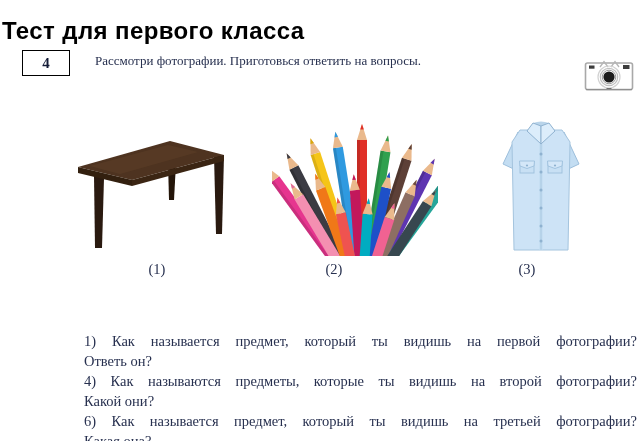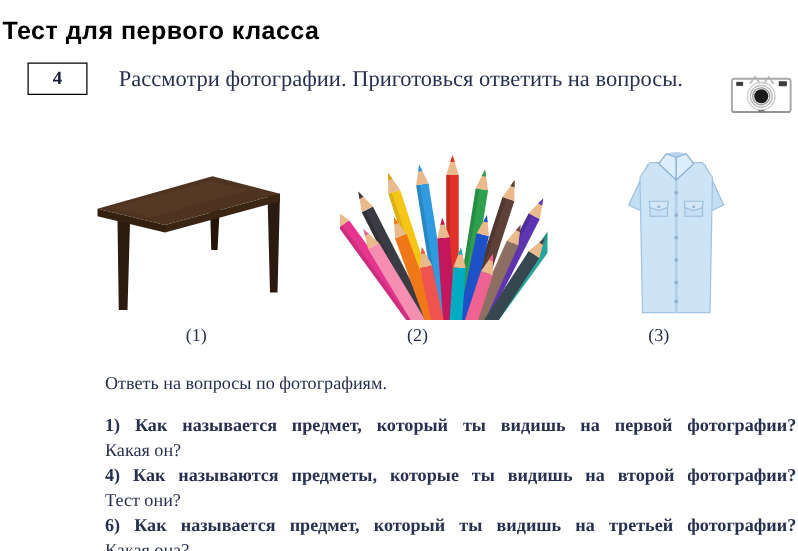--- a/index.html
+++ b/index.html
@@ -3,49 +3,49 @@
 <meta charset="utf-8">
 <style>
   html,body{margin:0;padding:0;background:#fff;}
   .page{
     position:relative;width:638px;height:441px;background:#ffffff;overflow:hidden;
     font-family:"Liberation Serif","DejaVu Serif",serif;color:#27304f;
   }
   .title{
     position:absolute;left:2px;top:1px;
     font-family:"Liberation Sans","DejaVu Sans",sans-serif;
-    font-size:20px;font-weight:700;color:#000;letter-spacing:.4px;white-space:nowrap;
+    font-size:24px;font-weight:700;color:#000;letter-spacing:.4px;white-space:nowrap;
   }
   .num-box{
     position:absolute;left:22px;top:50px;width:46px;height:24px;
     border:1.6px solid #000;display:flex;align-items:center;justify-content:center;
     font-weight:700;font-size:15px;color:#141c38;background:#fff;
   }
   .instruction{
-    position:absolute;left:95px;top:53px;font-size:18px;white-space:nowrap;
+    position:absolute;left:95px;top:53px;font-size:13px;white-space:nowrap;
   }
   .camera{position:absolute;left:584px;top:54px;width:50px;height:40px;}
   .photo{position:absolute;}
   .photo-table{left:76px;top:138px;}
   .photo-pencils{left:272px;top:110px;}
   .photo-shirt{left:494px;top:120px;}
   .plabel{
     position:absolute;top:261px;font-size:14.5px;transform:translateX(-50%);
     white-space:nowrap;
   }
   .plabel-1{left:157px;}
   .plabel-2{left:334px;}
   .plabel-3{left:527px;}
   .intro{position:absolute;left:84px;top:297px;font-size:14.5px;line-height:20px;white-space:nowrap;}
   .questions{
     position:absolute;left:84px;top:331px;width:553px;
     font-size:14.5px;line-height:20px;
   }
   .qline{min-height:20px;}
-  .qline.j{text-align:justify;text-align-last:justify;text-justify:inter-word;font-weight:bold;}
+  .qline.j{text-align:justify;text-align-last:justify;text-justify:inter-word;}
 </style>
 </head>
 <body>
 
 <div class="page">
 
   <h1 class="title">Тест для первого класса</h1>
 
   <div class="num-box">
     <span>4</span>
@@ -216,24 +216,23 @@
       <rect x="54" y="42" width="14" height="11" fill="#c8e0f4" stroke="#9dbfdc" stroke-width="0.9"></rect>
       <polygon points="53.5,41 68.5,41 68,46 61,48.5 54,46" fill="#d4e7f8" stroke="#9dbfdc" stroke-width="0.9"></polygon>
       <circle cx="61" cy="45.5" r="1.1" fill="#8fb2d0"></circle>
     </svg>
   </figure>
 
   <span class="plabel plabel-1">(1)</span>
   <span class="plabel plabel-2">(2)</span>
   <span class="plabel plabel-3">(3)</span>
 
-  <div class="intro">Ответь на вопросы по фотографиям.</div>
 
   <div class="questions">
     <div class="qline j">1) Как называется предмет, который ты видишь на первой фотографии?</div>
-    <div class="qline">Какая он?</div>
+    <div class="qline">Ответь он?</div>
     <div class="qline j">4) Как называются предметы, которые ты видишь на второй фотографии?</div>
-    <div class="qline">Тест они?</div>
+    <div class="qline">Какой они?</div>
     <div class="qline j">6) Как называется предмет, который ты видишь на третьей фотографии?</div>
     <div class="qline">Какая она?</div>
   </div>
 
 </div>
 
 </body></html>

